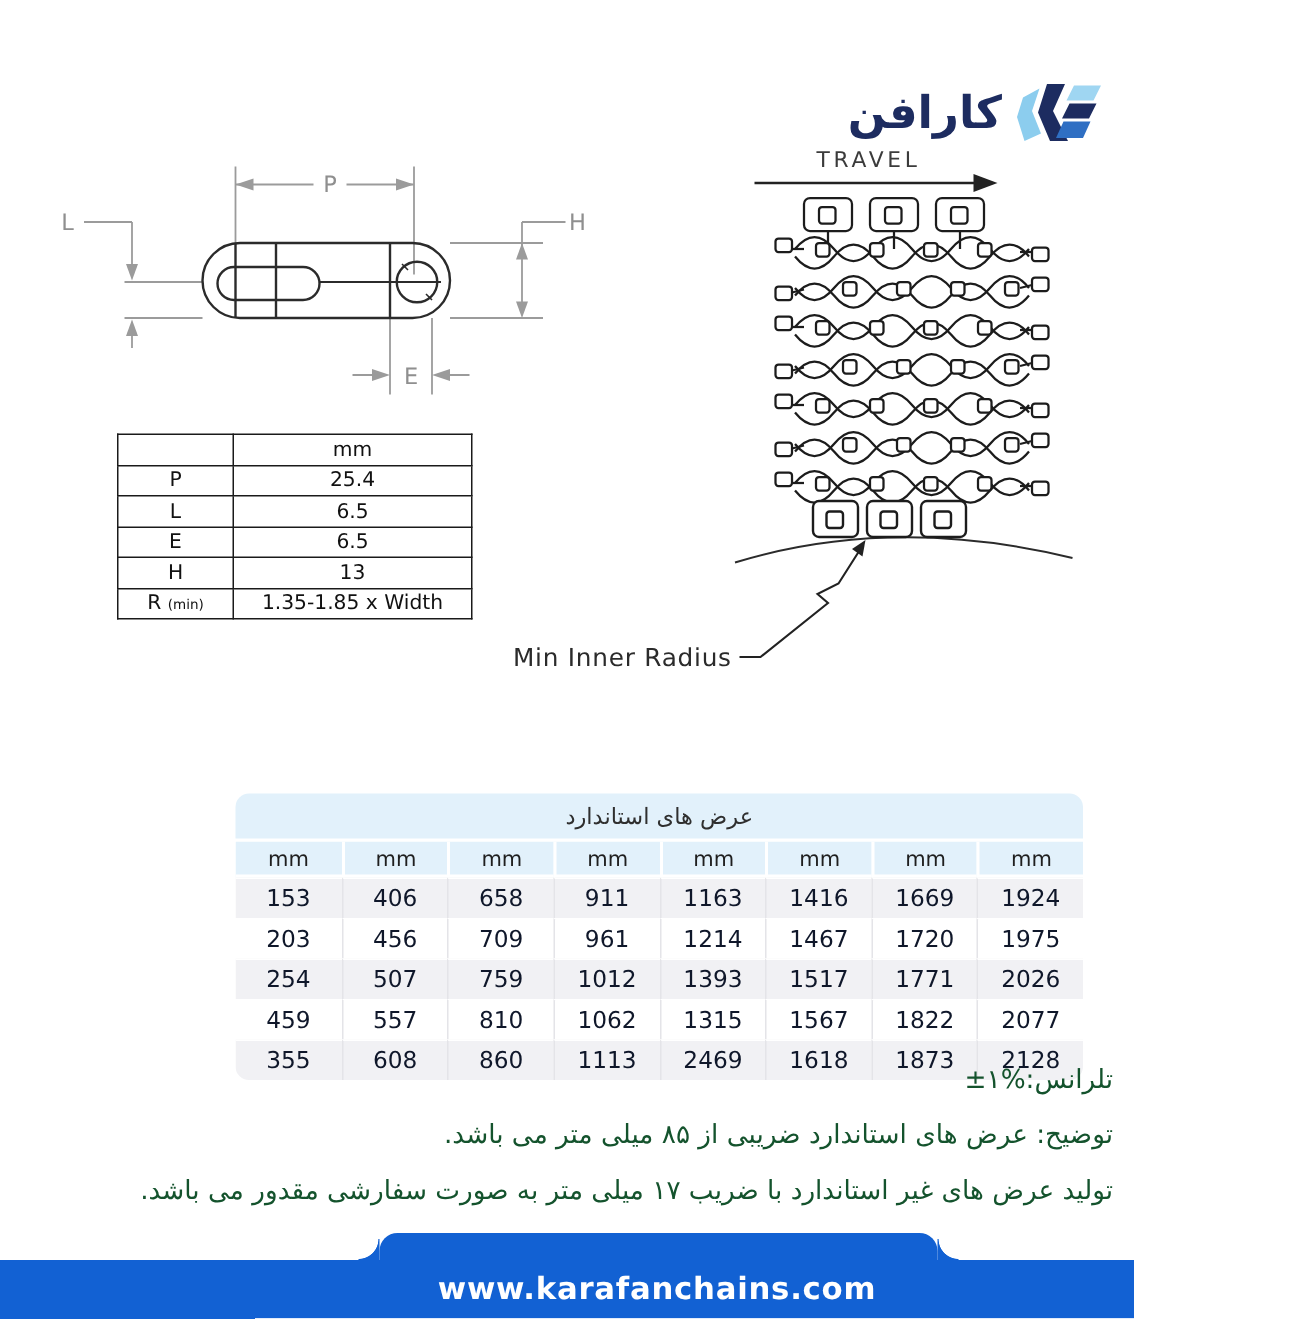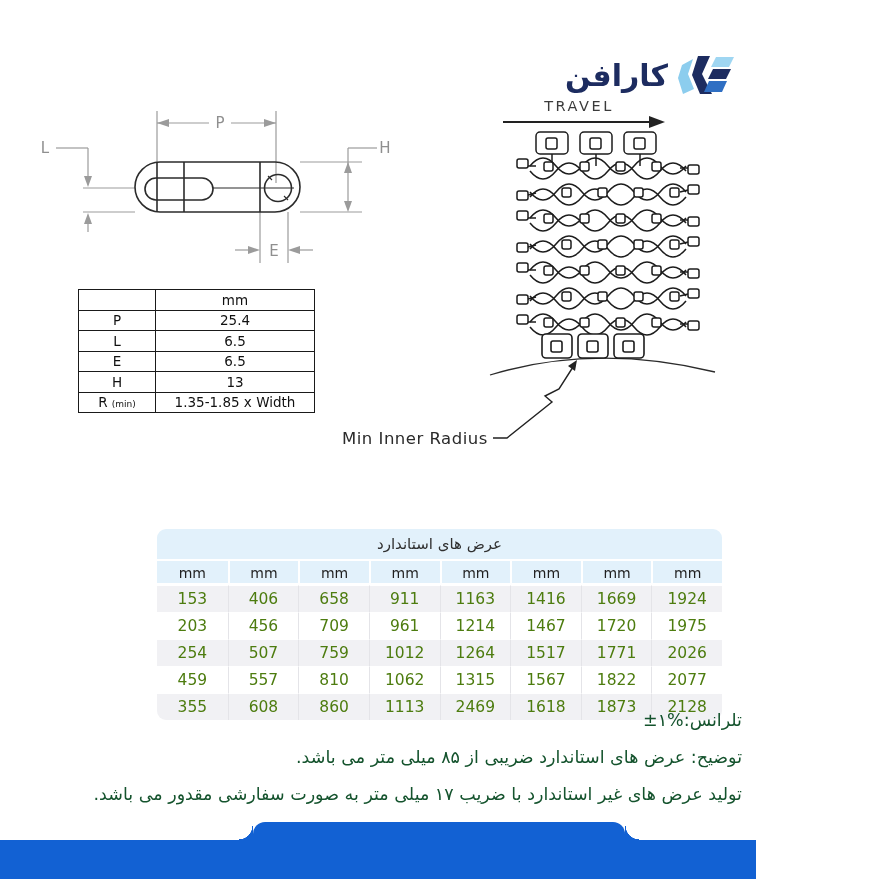--- a/index.html
+++ b/index.html
@@ -29,21 +29,21 @@
   .chain-svg .radius-text { font-size:16.5px; letter-spacing:0.5px; fill:#2b2b2b; }
 
   
   .wtable { position:absolute; left:157px; top:509px; width:565px; }
   .wtitle { height:30px; line-height:30px; background:#e2f1fb; border-radius:9px 9px 0 0;
             text-align:center; font-size:15px; color:#2f2f2f; direction:rtl; margin-bottom:2px;margin-top:20px; }
   .wgrid { display:grid; grid-template-columns:repeat(8, 1fr);
            border-radius:0 0 9px 9px; overflow:hidden; }
   .wh { background:#e2f1fb; height:24px; line-height:24px; text-align:center; font-size:14px;
         color:#1f1f1f; border-left:2px solid #fff; border-bottom:2px solid #fff; }
-  .wc { height:27px; line-height:26px; text-align:center; font-size:15.5px; color:#4d7c0f;
+  .wc { height:27px; line-height:26px; text-align:center; font-size:15.5px; color:#0f172a;
         border-left:1px solid #e4e4e8; border-top:1px solid #fff; background:#ffffff; }
   .wc.alt { background:#f1f1f4; }
   .wgrid > :nth-child(8n+1) { border-left:none; }
 
   
   .notes { position:absolute; top:702px; right:14px; width:762px; direction:rtl;
            text-align:right; color:#14532d; font-size:17.5px; line-height:37px; white-space:nowrap; }
   .notes .ltr { direction:ltr; unicode-bidi:isolate; }
 
   
@@ -314,21 +314,21 @@
       <div class="wc">961</div>
       <div class="wc">1214</div>
       <div class="wc">1467</div>
       <div class="wc">1720</div>
       <div class="wc">1975</div>
 
       <div class="wc alt">254</div>
       <div class="wc alt">507</div>
       <div class="wc alt">759</div>
       <div class="wc alt">1012</div>
-      <div class="wc alt">1264</div>
+      <div class="wc alt">1393</div>
       <div class="wc alt">1517</div>
       <div class="wc alt">1771</div>
       <div class="wc alt">2026</div>
 
       <div class="wc">459</div>
       <div class="wc">557</div>
       <div class="wc">810</div>
       <div class="wc">1062</div>
       <div class="wc">1315</div>
       <div class="wc">1567</div>
@@ -349,14 +349,15 @@
   <div class="notes">
     <div><span>تلرانس:</span><span class="ltr">±۱%</span></div>
     <div>توضیح: عرض های استاندارد ضریبی از ۸۵ میلی متر می باشد.</div>
     <div>تولید عرض های غیر استاندارد با ضریب ۱۷ میلی متر به صورت سفارشی مقدور می باشد.</div>
   </div>
 
   <div class="footer-bar"></div>
   <div class="footer-tab"></div>
   <div class="fillet left"></div>
   <div class="fillet right"></div>
+  <div class="footer-url">www.karafanchains.com</div>
 
 </div>
 
 </body></html>

